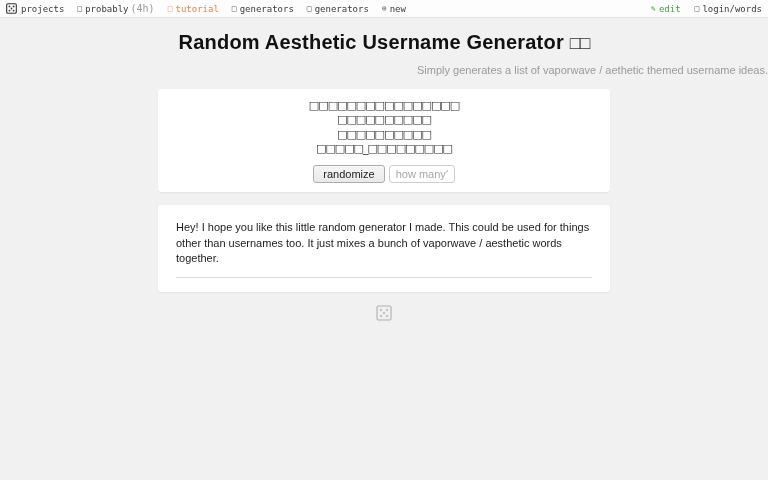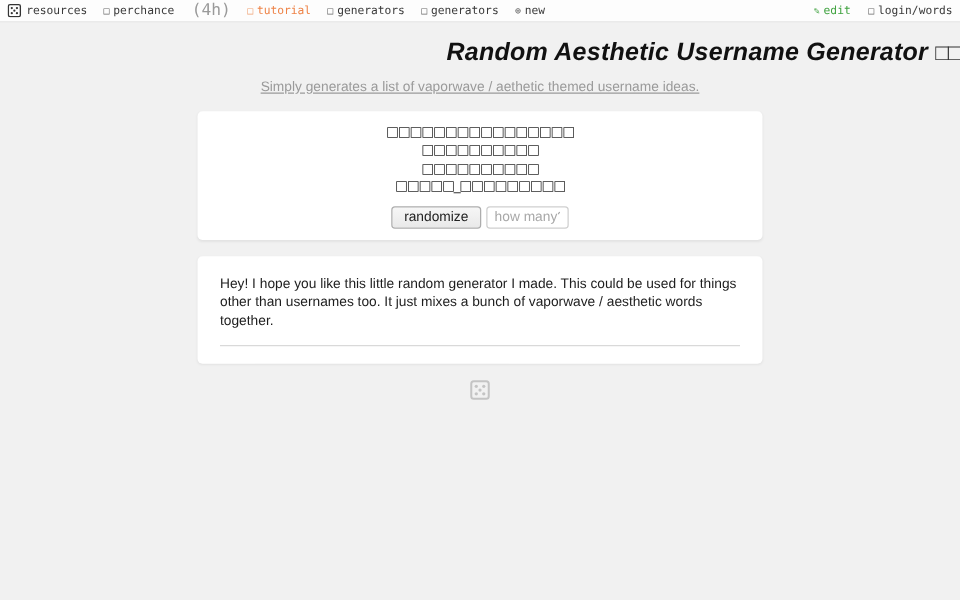--- a/index.html
+++ b/index.html
@@ -12,36 +12,35 @@
     display:flex; align-items:center; justify-content:space-between;
     font-family:"DejaVu Sans Mono", monospace; font-size:9px; color:#3a3a3a;
     padding:0 6px;
   }
   .nav-left, .nav-right { display:flex; align-items:center; }
   .nav-item { display:flex; align-items:center; margin-right:13px; cursor:pointer; white-space:nowrap; }
   .nav-right .nav-item { margin-right:0; margin-left:14px; }
   .nav-icon { font-size:8px; color:#6a6a6a; margin-right:3px; line-height:1; }
   .brand { display:flex; align-items:center; margin-right:13px; cursor:pointer; }
   .brand svg { margin-right:4px; display:block; }
-  .suffix { font-size:13px; color:#9a9a9a; margin-left:14px; }
+  .suffix { font-size:10px; color:#9a9a9a; margin-left:2px; }
   .nav-tutorial { color:#ee8347; }
   .nav-tutorial .nav-icon { color:#f0a477; }
   .nav-edit { color:#3fa23f; }
   .nav-edit .nav-icon { color:#3fa23f; }
 
   
   .page-title {
-    margin-top:13px; text-align:right;
+    margin-top:13px; text-align:center;
     font-size:20px; font-weight:bold; color:#111;
     letter-spacing:0.2px;
-    font-style:italic;
   }
   .title-emoji { font-weight:normal; font-size:18px; color:#333; letter-spacing:-1px; }
   .page-subtitle {
-    margin-top:10px; text-align:center; font-size:11px; color:#9a9a9a;text-decoration:underline;
+    margin-top:10px; text-align:right; font-size:11px; color:#9a9a9a;
   }
 
   
   .panel {
     width:452px; margin:0 auto; background:#ffffff; border-radius:4px;
     box-shadow:0 1px 2px rgba(0,0,0,0.06);
   }
   .panel-output { margin-top:13px; padding:10px 16px 9px 16px; }
   .panel-about  { margin-top:13px; padding:15px 18px 4px 18px; }
 
@@ -83,26 +82,26 @@
       <span>
         <svg width="11" height="11" viewBox="0 0 16 16">
           <rect x="1" y="1" width="14" height="14" rx="2" fill="none" stroke="#333" stroke-width="1.6"></rect>
           <circle cx="5" cy="5" r="1.3" fill="#333"></circle>
             <circle cx="11" cy="5" r="1.3" fill="#333"></circle>
           <circle cx="8" cy="8" r="1.3" fill="#333"></circle>
           <circle cx="5" cy="11" r="1.3" fill="#333"></circle>
             <circle cx="11" cy="11" r="1.3" fill="#333"></circle>
         </svg>
       </span>
-      <span>resources</span>
+      <span>projects</span>
     </div>
 
     <div class="nav-item">
       <span class="nav-icon">□</span>
-      <span>perchance</span>
+      <span>probably</span>
       <span class="suffix">(4h)</span>
     </div>
 
     <div class="nav-item nav-tutorial">
       <span class="nav-icon">□</span>
       <span>tutorial</span>
     </div>
 
     <div class="nav-item">
       <span class="nav-icon">□</span>

